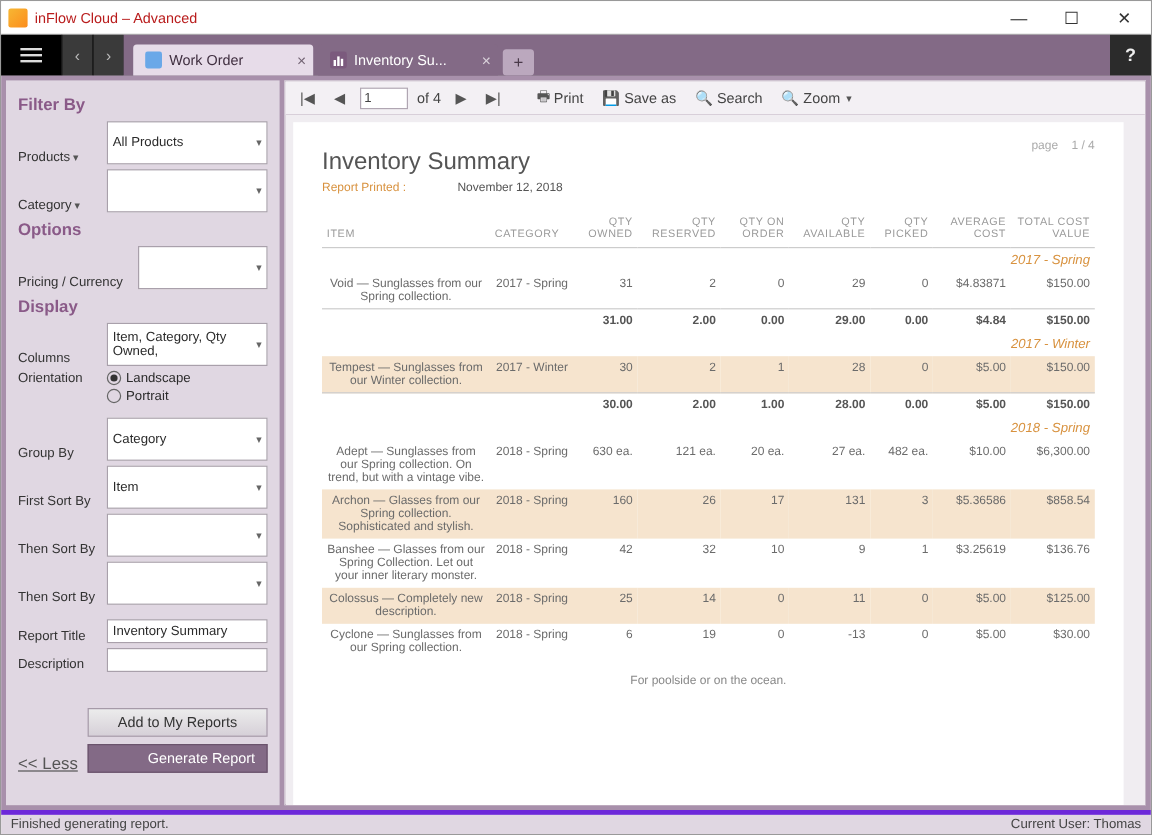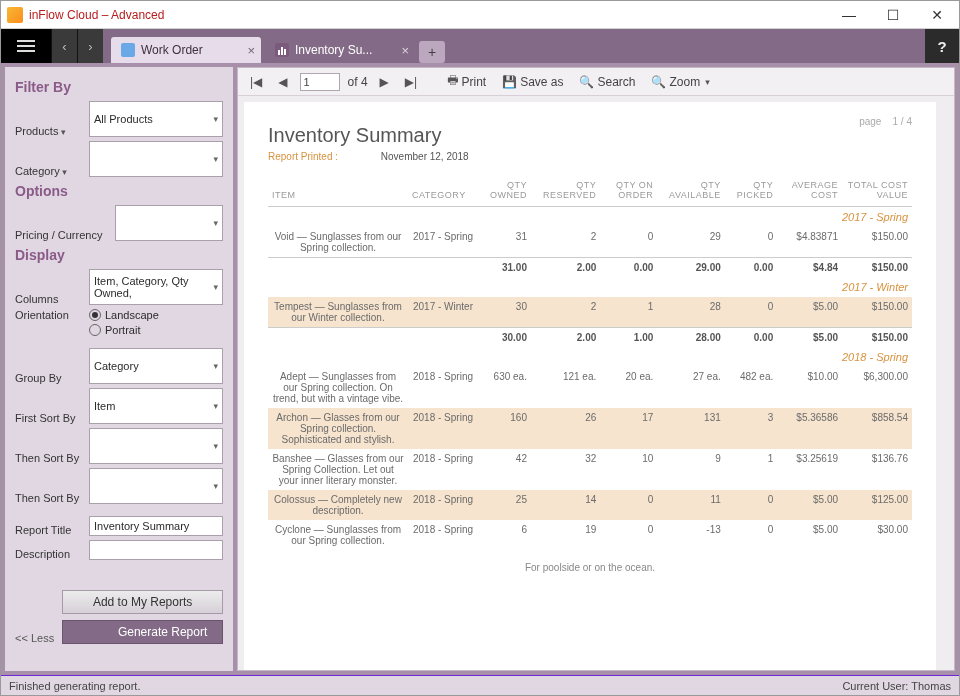--- a/index.html
+++ b/index.html
@@ -50,21 +50,21 @@
   .field-row label { width:70px; font-size:11px; color:#333; }
   .field-row label.dd::after { content:" \25BE"; font-size:9px; color:#555; }
   .combo { flex:1; height:36px; background:#fff; border:1px solid #a9a0ab; display:flex; align-items:center; padding:0 4px; font-size:11px; position:relative; }
   .combo::after { content:"\25BE"; position:absolute; right:4px; font-size:9px; color:#666; }
   .txt { flex:1; height:20px; background:#fff; border:1px solid #a9a0ab; padding:0 4px; font-size:11px; display:flex; align-items:center; }
   .radio-row { display:flex; align-items:center; gap:4px; font-size:11px; }
   .radio { width:12px; height:12px; border:1px solid #666; border-radius:50%; display:inline-flex; align-items:center; justify-content:center; }
   .radio.checked::after { content:""; width:6px; height:6px; border-radius:50%; background:#333; }
   .btn { height:24px; background:linear-gradient(#ececec,#d6d0d8); border:1px solid #a69aa8; display:flex; align-items:center; justify-content:center; font-size:12px; color:#333; margin-top:6px; }
   .btn.primary { background:var(--accent); color:#fff; border:1px solid #6a536c;padding-left:40px; }
-  .less-link { font-size:11px; color:#555; margin-top:10px; display:inline-block; }
+  .less-link { font-size:14px; color:#555; text-decoration:underline; margin-top:10px; display:inline-block; }
   
   .report-shell { flex:1; background:#fff; display:flex; flex-direction:column; border:1px solid #c5b8c7; }
   .viewer-toolbar { height:28px; background:#f3f0f4; border-bottom:1px solid #d8cfd9; display:flex; align-items:center; padding:0 8px; gap:8px; font-size:12px; color:#444; }
   .vt-btn { display:flex; align-items:center; gap:3px; padding:0 4px; height:22px; }
   .vt-icon { font-size:12px; color:#555; }
   .page-input { width:40px; height:18px; border:1px solid #b0a6b2; background:#fff; text-align:left; padding:0 3px; font-size:11px; display:flex; align-items:center; }
   .report-scroll { flex:1; overflow:auto; background:#f0edf1; }
   .paper { background:#fff; margin:6px 18px 6px 6px; padding:18px 24px 28px 24px; min-height:620px; position:relative; }
   .page-label { position:absolute; top:14px; right:24px; font-size:10px; color:#aaa; }
   h1.report-title { font-size:20px; font-weight:400; color:#555; margin:4px 0 4px 0; }
@@ -72,21 +72,21 @@
   .printed .dt { color:#555; margin-left:40px; }
   table.report { width:100%; border-collapse:collapse; margin-top:14px; font-size:10px; color:#6b6b6b; }
   table.report th { text-align:right; font-weight:400; color:#9a9a9a; font-size:9px; letter-spacing:.5px; padding:4px 4px 6px 4px; border-bottom:1px solid #ccc; vertical-align:bottom; }
   table.report th.l { text-align:left; }
   table.report td { padding:4px 4px; text-align:right; vertical-align:top; }
   table.report td.l { text-align:center; }
   .group-head td { color:var(--report-orange); font-style:italic; font-size:11px; text-align:left; padding-top:10px; }
   .subtotal td { font-weight:bold; color:#555; border-top:1px solid #ccc; }
   tr.stripe td { background:var(--stripe); }
   
-  .statusbar { height:20px; background:var(--panel-bg); border-top:1px solid #6d28d9; display:flex; align-items:center; padding:0 8px; font-size:11px; color:#444; justify-content:space-between; }
+  .statusbar { height:20px; background:var(--panel-bg); border-top:4px solid #6d28d9; display:flex; align-items:center; padding:0 8px; font-size:11px; color:#444; justify-content:space-between; }
   
   .report-scroll::-webkit-scrollbar { width:16px; height:16px; }
   .report-scroll::-webkit-scrollbar-track { background:#ece6ed; }
   .report-scroll::-webkit-scrollbar-thumb { background:#c9bdcb; border:2px solid #ece6ed; }
 </style>
 </head>
 <body>
 
 <div id="app">
 

